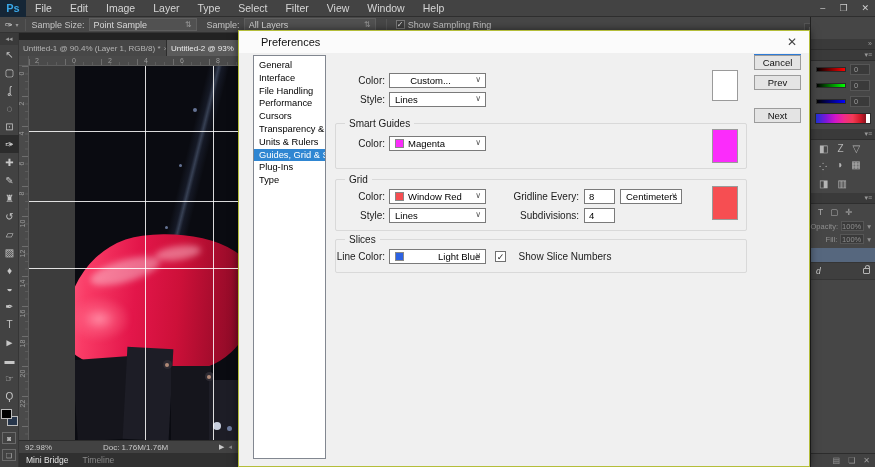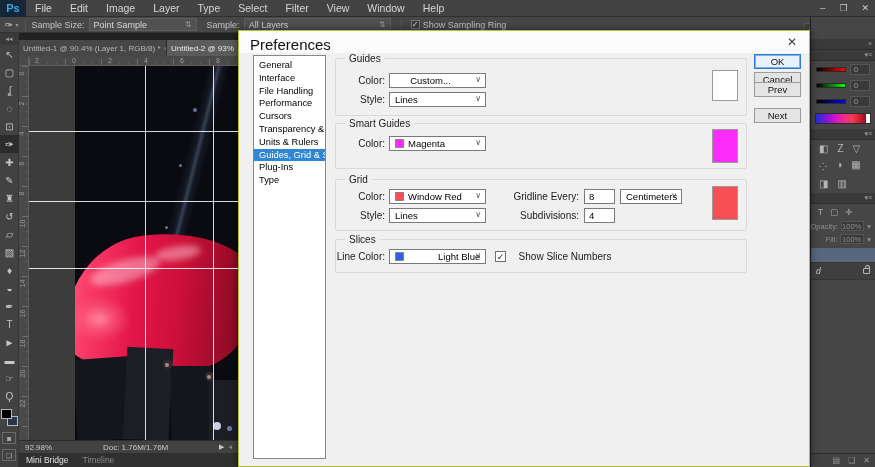--- a/index.html
+++ b/index.html
@@ -83,21 +83,21 @@
   .opval { width:24px; height:10px; background:#3a3a3a; border:1px solid #565656; color:#8f8f8f; font-size:7.5px; line-height:9px; text-align:right; padding-right:2px; }
   #sel-strip { height:14px; background:#56677e; margin-top:3px; }
   #layerrow { height:18px; background:#3f3f3f; border-top:1px solid #353535; border-bottom:1px solid #353535; display:flex; align-items:center; color:#c9c9c9; font-size:8.5px; padding:0 5px; }
   .cslock { width:7px; height:6px; border:1px solid #b5b5b5; border-radius:1px; position:relative; margin-left:auto; }
   .cslock:before { content:""; position:absolute; left:1px; top:-4px; width:3px; height:3px; border:1px solid #b5b5b5; border-bottom:none; border-radius:3px 3px 0 0; }
   #panelbottom { position:absolute; bottom:0; left:0; width:65px; height:14px; background:#424242; border-top:1px solid #2c2c2c; display:flex; gap:8px; align-items:center; justify-content:flex-end; padding-right:6px; color:#9d9d9d; font-size:8px; }
 
   
   #dialog { left:238px; top:30px; width:572px; height:437px; background:#f0f0f0; border:1px solid #b4bd3a; box-shadow:0 0 8px rgba(0,0,0,0.55); color:#000; font-size:10px; }
   #dlg-titlebar { position:absolute; left:0; top:0; width:100%; height:22px; background:#fbfbfb; }
-  #dlg-title { position:absolute; left:11px; top:5px; font-size:15px; color:#111; }
+  #dlg-title { position:absolute; left:22px; top:5px; font-size:11px; color:#111; }
   #dlg-close { position:absolute; right:12px; top:4px; font-size:12px; color:#444; }
   #dlg-list { position:absolute; left:14px; top:24px; width:73px; height:404px; background:#fff; border:1px solid #828790; padding-top:3px; }
   .dlg-li { height:12.8px; line-height:12.8px; padding-left:5px; font-size:9.3px; white-space:nowrap; overflow:hidden; }
   .dlg-li.sel { background:#2f86d2; color:#fff; }
   .grp { position:absolute; border:1px solid #d9d9d9; border-radius:2px; }
   .legend { position:absolute; top:-6px; left:9px; background:#f0f0f0; padding:0 4px; font-size:10px; color:#1a1a1a; }
   .flabel { position:absolute; text-align:right; font-size:10px; color:#1a1a1a; height:15px; line-height:15px; }
   .dd { position:absolute; height:15px; background:#fff; border:1px solid #7a7a7a; font-size:9.5px; display:flex; align-items:center; padding-left:5px; }
   .dd .chev { position:absolute; right:4px; top:1px; color:#555; font-size:8px; }
   .dd .csw { width:9px; height:9px; margin-right:4px; border:1px solid #888; }
@@ -133,21 +133,21 @@
 <div id="optionsbar" class="abs">
   <span style="padding:0 3px 0 5px;color:#ddd;">✑</span>
   <span style="font-size:6px;color:#999;">▾</span>
   <div class="vsep"></div>
   <span>Sample Size:</span>
   <div class="obar-dd" style="width:108px;">
     <span>Point Sample</span>
     <span class="spin">⇅</span>
   </div>
   <span style="margin-left:6px;">Sample:</span>
-  <div class="obar-dd" style="width:147px;">
+  <div class="obar-dd" style="width:132px;">
     <span>All Layers</span>
     <span class="spin">⇅</span>
   </div>
   <div class="vsep"></div>
   <span class="obar-check">✓</span>
   <span>Show Sampling Ring</span>
 </div>
 
 <div id="workspace-dd" class="abs">
   <span>Essentials</span>
@@ -337,23 +337,20 @@
     <div class="dlg-li">File Handling</div>
     <div class="dlg-li">Performance</div>
     <div class="dlg-li">Cursors</div>
     <div class="dlg-li">Transparency &amp; Gamut</div>
     <div class="dlg-li">Units &amp; Rulers</div>
     <div class="dlg-li sel">Guides, Grid &amp; Slices</div>
     <div class="dlg-li">Plug-Ins</div>
     <div class="dlg-li">Type</div>
   </div>
 
-  <div class="grp" style="left:96px;top:27px;width:412px;height:58px;">
-    <span class="legend">Guides</span>
-  </div>
   <span class="flabel" style="left:90px;top:42px;width:56px;">Color:</span>
   <div class="dd center" style="left:150px;top:42px;width:97px;">
     <span>Custom...</span>
     <span class="chev">∨</span>
   </div>
   <span class="flabel" style="left:90px;top:61px;width:56px;">Style:</span>
   <div class="dd" style="left:150px;top:61px;width:97px;">
     <span>Lines</span>
     <span class="chev">∨</span>
   </div>
@@ -400,16 +397,16 @@
   <span class="flabel" style="left:80px;top:218px;width:66px;">Line Color:</span>
   <div class="dd" style="left:150px;top:218px;width:97px;gap:30px;">
     <span class="csw" style="background-color: rgb(45, 98, 226);"></span>
     <span>Light Blue</span>
     <span class="chev">∨</span>
   </div>
   <span class="dlg-check" style="left:256px;top:220px;">✓</span>
   <span class="flabel" style="left:271px;top:218px;width:110px;text-align:center;">Show Slice Numbers</span>
 
   <div class="dlg-btn focus" style="top:23px;">OK</div>
-  <div class="dlg-btn" style="top:41px;">Cancel</div>
-  <div class="dlg-btn" style="top:51px;text-align:center;">Prev</div>
+  <div class="dlg-btn" style="top:24px;">Cancel</div>
+  <div class="dlg-btn" style="top:44px;text-align:center;">Prev</div>
   <div class="dlg-btn" style="top:77px;">Next</div>
 </div>
 
 </body></html>

